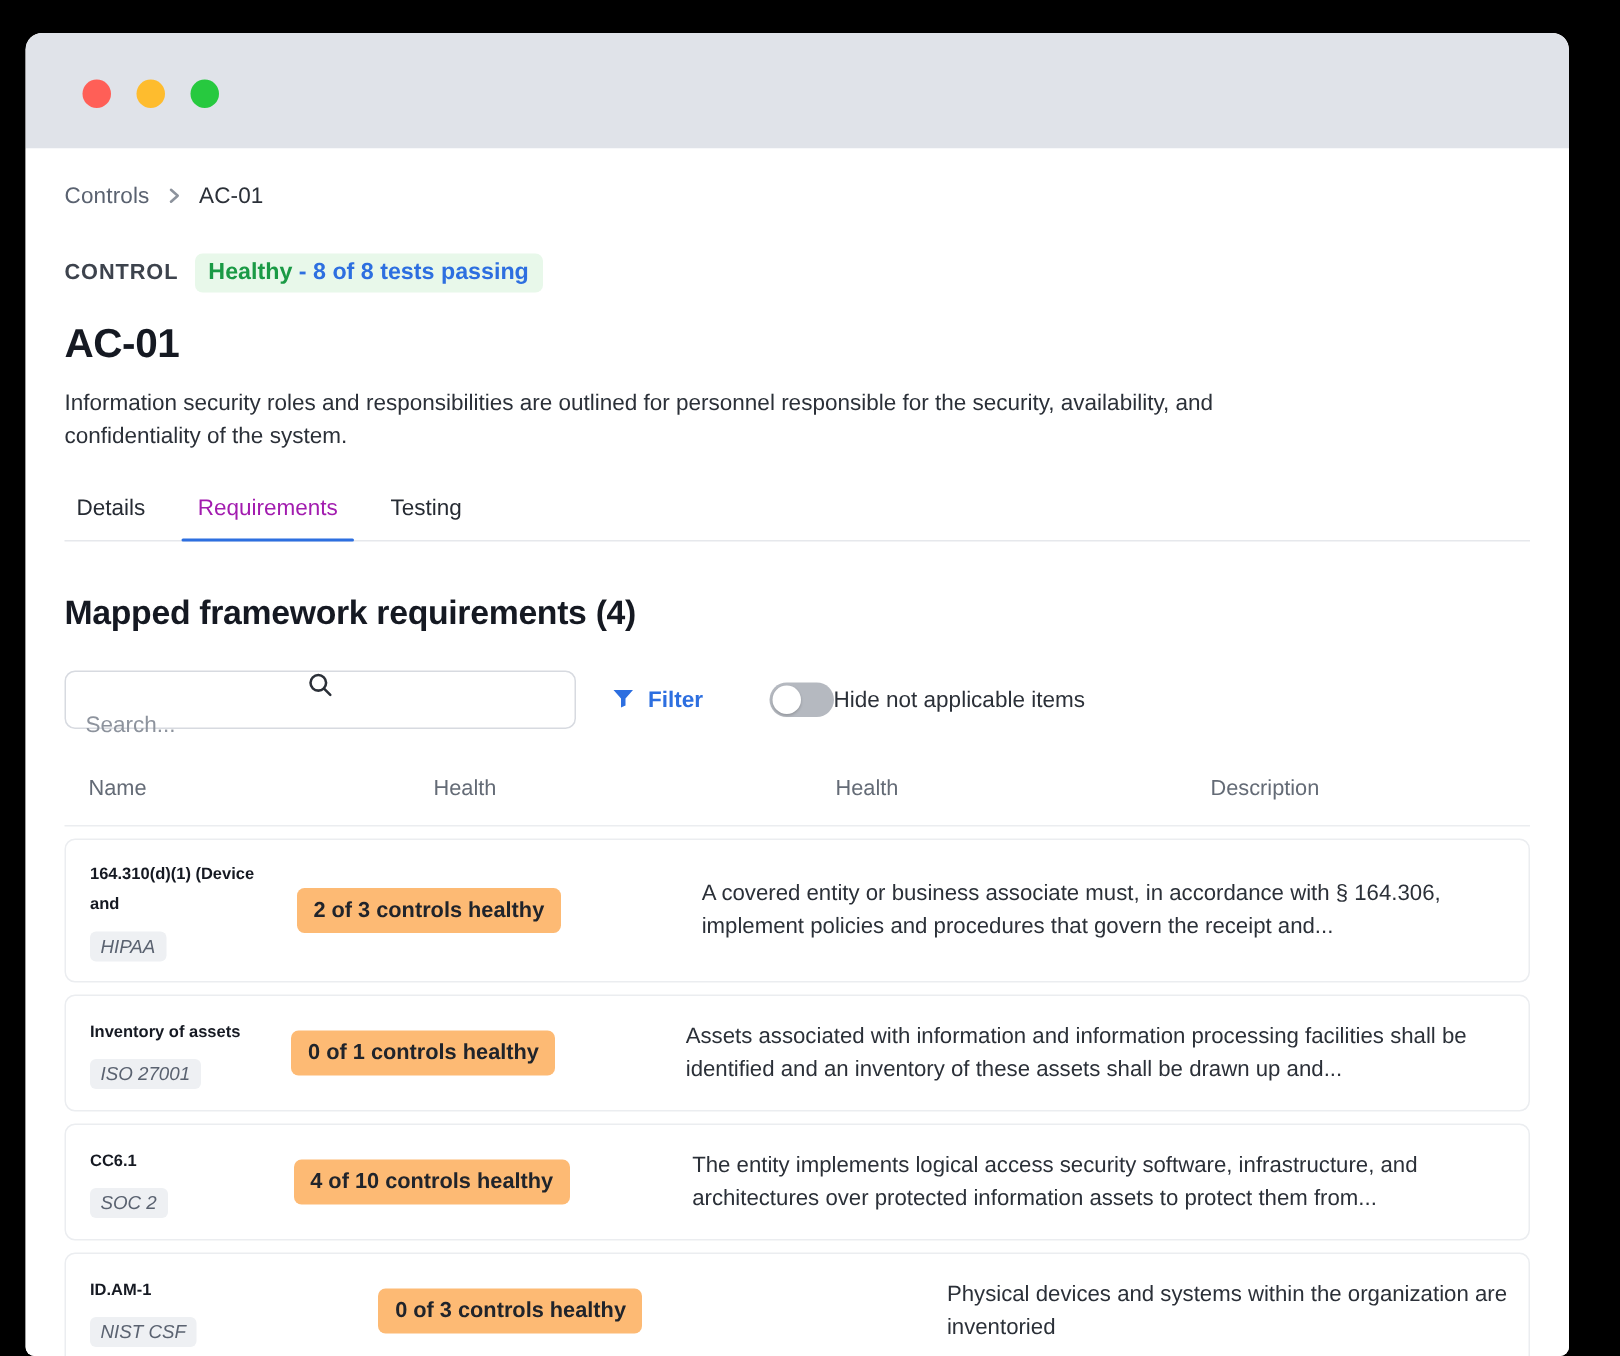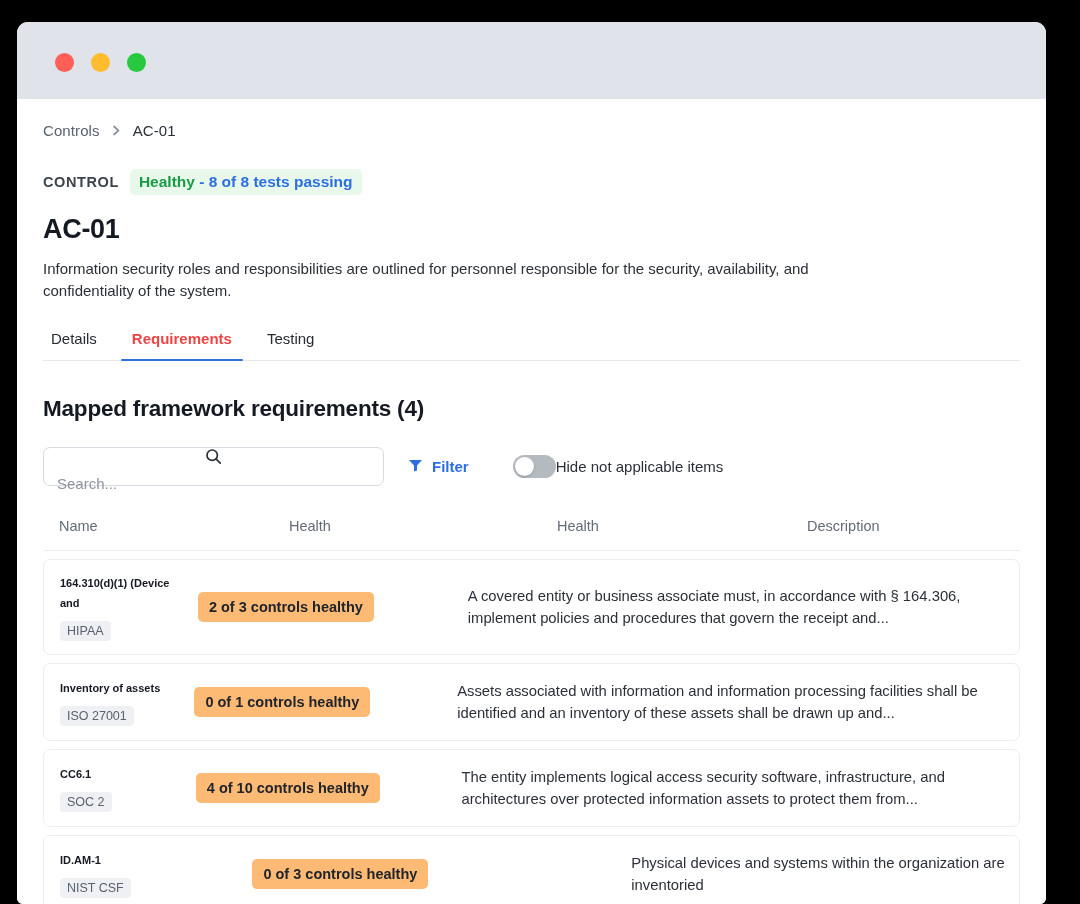--- a/index.html
+++ b/index.html
@@ -134,21 +134,21 @@
   .tab {
     font-size: 15px;
     color: #262b33;
     padding: 0 11px 13px 11px;
     margin-right: 13px;
     cursor: pointer;
     position: relative;
     white-space: nowrap;
   }
   .tab:first-child { margin-left: -3px; }
-  .tab.active { color: #ef4444; font-weight: 700; }
+  .tab.active { color: #a21caf; font-weight: 400; }
   .tab.active::after {
     content: "";
     position: absolute;
     left: 0; right: 0; bottom: -1px;
     height: 2.5px;
     background: #2d6fe0;
     border-radius: 2px;
   }
 
   
@@ -264,20 +264,21 @@
   }
   .fw-tag {
     display: inline-block;
     margin-top: 8px;
     background: #eef0f3;
     color: #5a6270;
     font-size: 12.5px;
     border-radius: 4px;
     padding: 3px 7px;
     line-height: 14px;
+    font-style: italic;
   }
 
   .cell-health { width: 454px; padding-right: 10px; }
   .count-pill {
     display: inline-block;
     background: #fdba74;
     color: #20242b;
     font-size: 14.5px;
     font-weight: 700;
     border-radius: 5px;

